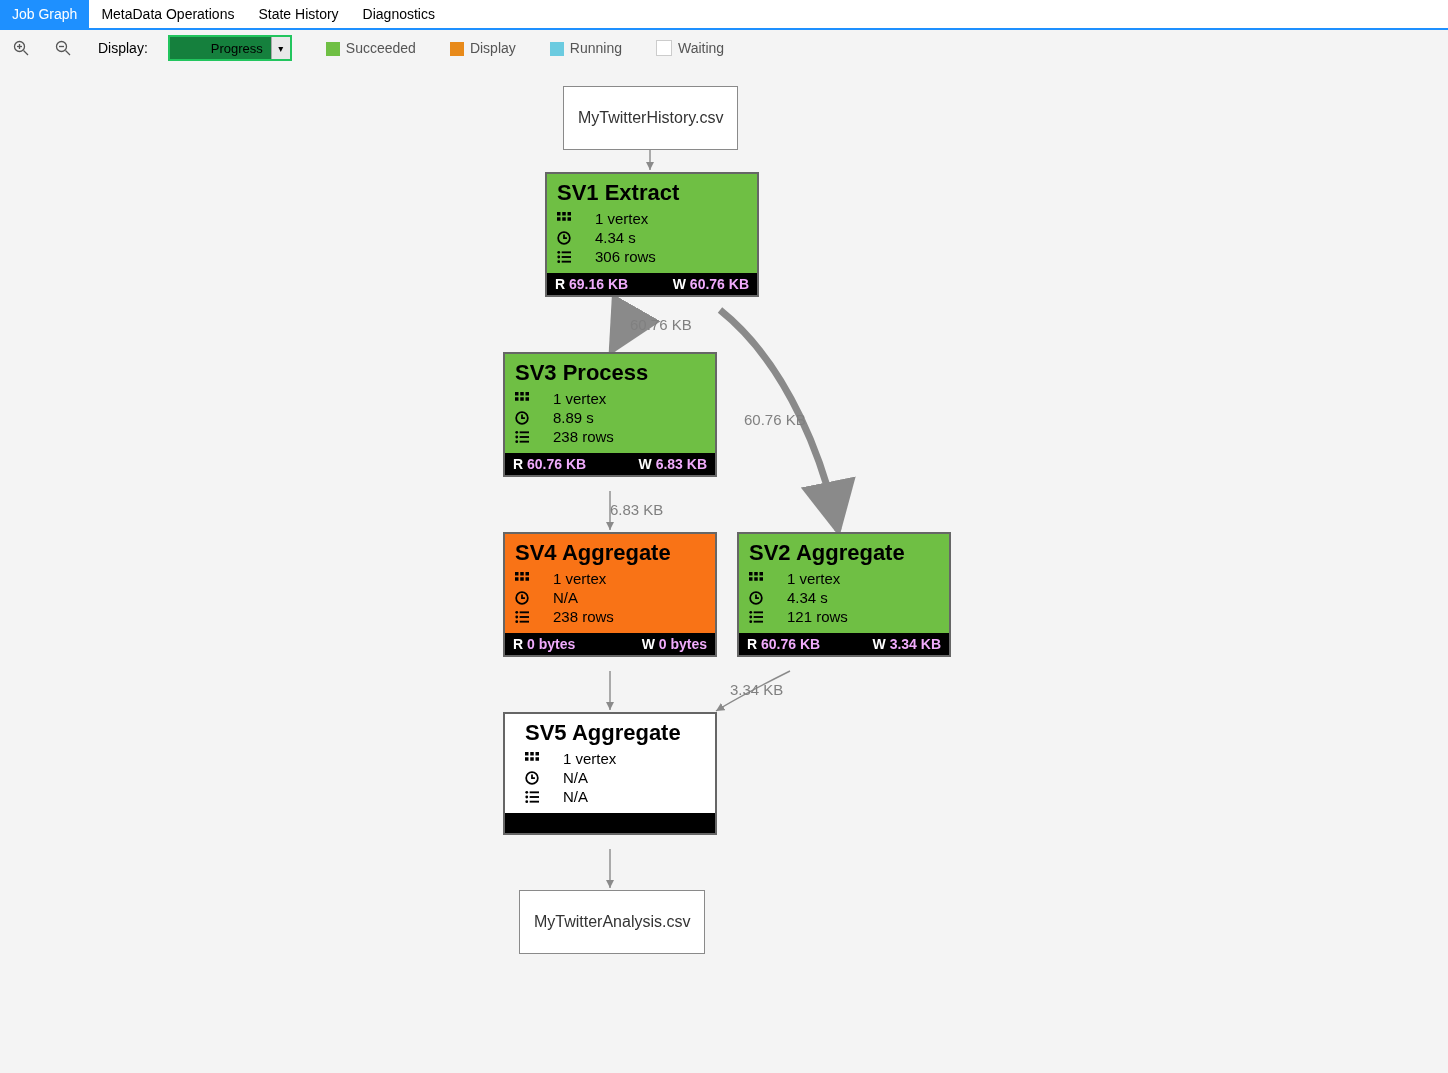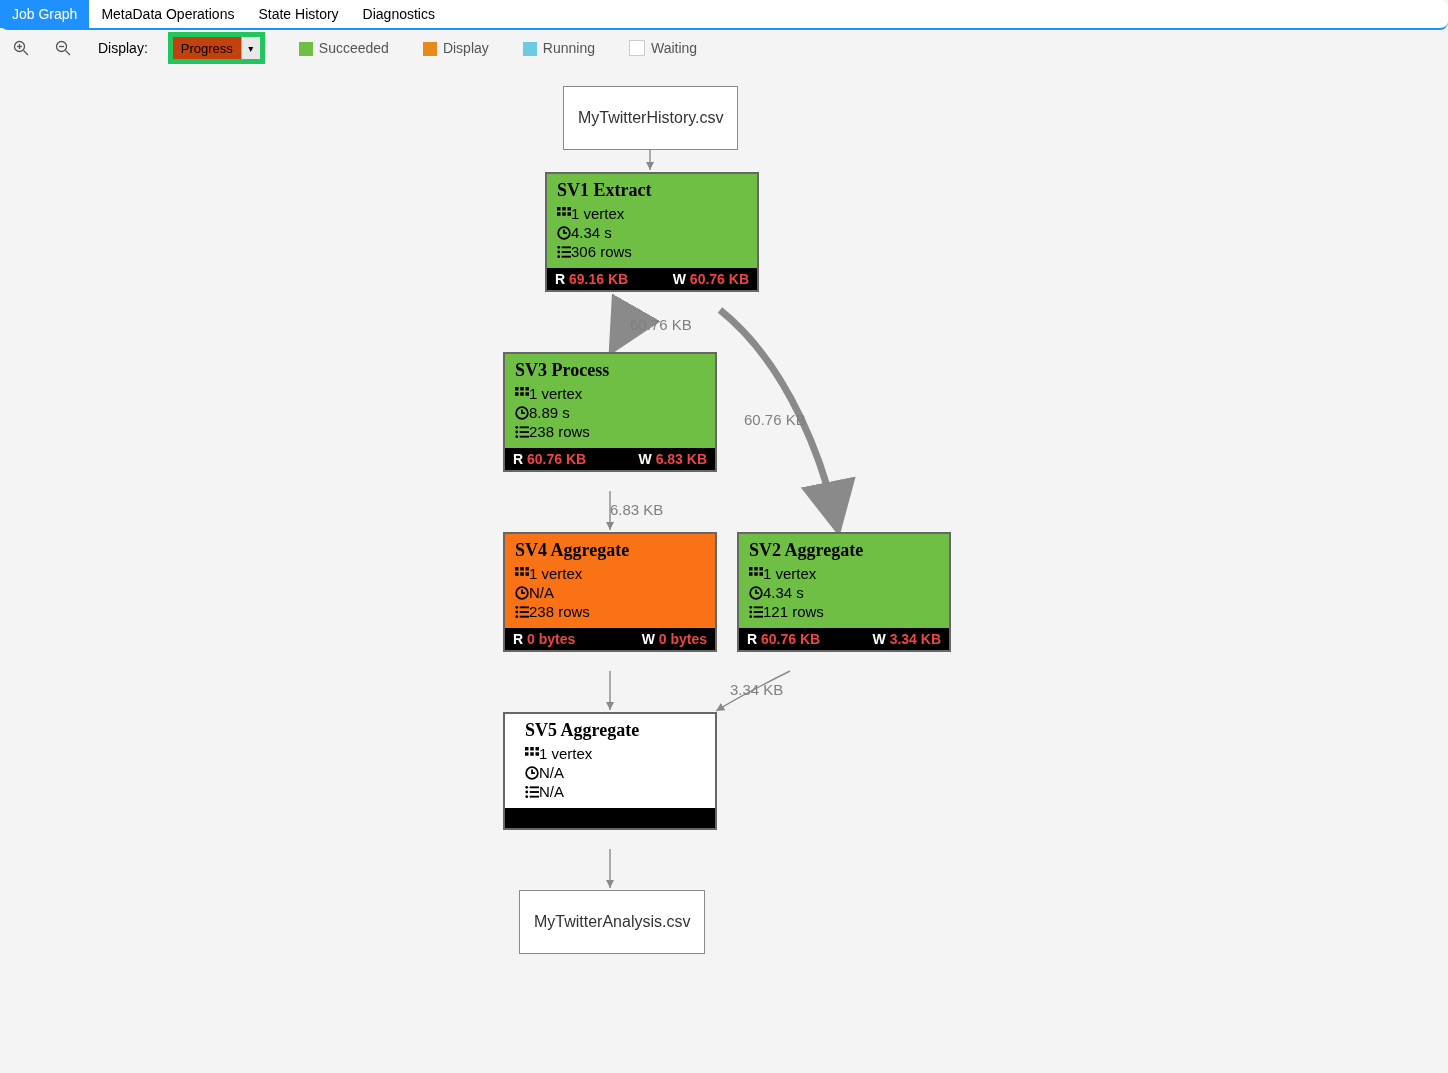--- a/index.html
+++ b/index.html
@@ -1,43 +1,43 @@
 <!DOCTYPE html>
 <html><head>
 <meta charset="utf-8">
 <style>
 html,body{margin:0;padding:0;background:#f4f4f4;font-family:"Segoe UI",Arial,sans-serif;font-size:14px;color:#000;}
 .app{width:1448px;height:1073px;position:relative;overflow:hidden;}
 
 
-.tabstrip{position:absolute;left:0;top:0;right:0;height:28px;background:#fff;border-bottom:2px solid #1e90ff;display:flex;align-items:stretch;border-radius:8px;}
+.tabstrip{position:absolute;left:0;top:0;right:0;height:28px;background:#fff;border-bottom:2px solid #1e90ff;display:flex;align-items:stretch;}
 .tab{padding:4px 12px;font-size:14px;display:flex;align-items:center;cursor:pointer;}
 .tab.active{background:#1e90ff;color:#fff;}
 
 
 .toolbar{position:absolute;left:0;top:30px;right:0;height:36px;display:flex;align-items:center;padding:0 10px;gap:20px;}
 .zoom-btn{width:22px;height:22px;display:flex;align-items:center;justify-content:center;cursor:pointer;}
 .display-label{font-size:14px;margin-left:4px;}
-.display-select{display:flex;align-items:center;border:5px solid #22c55e;background:#c2410c;height:22px;}
+.display-select{display:flex;align-items:center;border:2px solid #22c55e;background:#15803d;height:22px;padding-left:33px;}
 .display-select .val{padding:0 8px;font-size:13px;}
 .display-select .caret{width:18px;height:22px;background:#e8e8e8;border-left:1px solid #a9a9a9;display:flex;align-items:center;justify-content:center;font-size:10px;}
 .legend-item{display:flex;align-items:flex-end;gap:6px;margin-left:14px;font-size:14px;color:#555;}
 .swatch{width:14px;height:14px;}
 
 
 .canvas{position:absolute;left:0;top:66px;right:0;bottom:0;}
 .file-node{position:absolute;background:#fff;border:1px solid #8a8a8a;padding:22px 14px;font-size:16px;color:#333;}
 .stage{position:absolute;border:2px solid #666;width:210px;}
 .stage .body{padding:6px 10px 8px 10px;}
-.stage .title{font-weight:600;font-size:18px;margin-bottom:4px;font-family:Liberation Serif, serif;}
-.stage-body-row{display:flex;align-items:center;gap:0;font-size:15px;margin-top:2px;}
+.stage .title{font-weight:600;font-size:22px;margin-bottom:4px;}
+.stage-body-row{display:flex;align-items:center;gap:24px;font-size:15px;margin-top:2px;}
 .stage .footer{background:#000;color:#fff;font-weight:600;font-size:14px;padding:3px 8px;display:flex;justify-content:space-between;}
 .footer .r::before{content:"R ";color:#fff;}
 .footer .w::before{content:"W ";color:#fff;}
-.footer .r,.footer .w{color:#ef4444;}
+.footer .r,.footer .w{color:#f0abfc;}
 .stage.succeeded .body{background:#6fbf44;}
 .stage.running .body{background:#f97316;}
 .stage.waiting .body{background:#ffffff;padding-left:20px;}
 
 .edge-label{position:absolute;font-size:15px;color:#808080;}
 
 .icon-svg{width:14px;height:14px;flex-shrink:0;}
 svg.connector{position:absolute;overflow:visible;}
 </style>
 </head>

